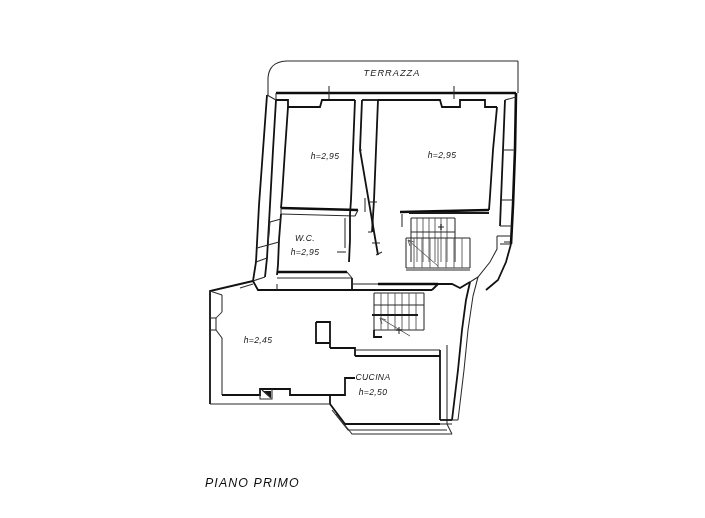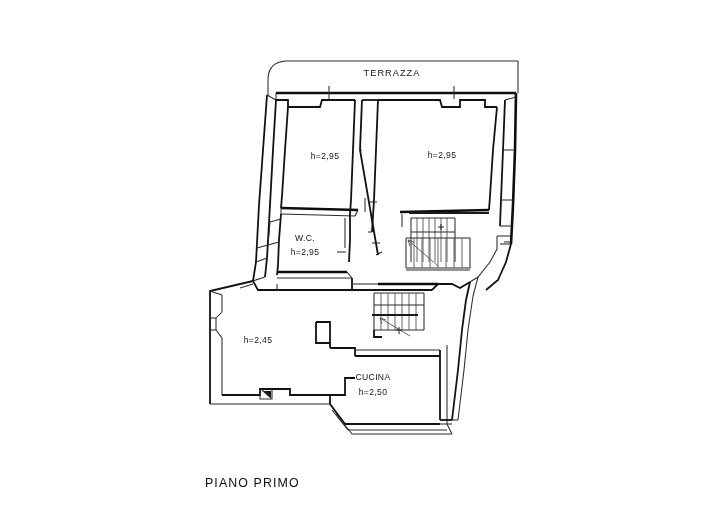--- a/index.html
+++ b/index.html
@@ -12,20 +12,21 @@
     height: 518px;
     position: relative;
     overflow: hidden;
     font-family: "Liberation Sans", sans-serif;
   }
   #plan-root {
     position: absolute;
     inset: 0;
     width: 620px;
     height: 518px;
+    font-style: italic;
   }
   svg.plan-svg {
     display: block;
     width: 705px;
     height: 518px;
   }
   .wall-heavy {
     fill: none;
     stroke: #0d0d0d;
     stroke-width: 2.6;

